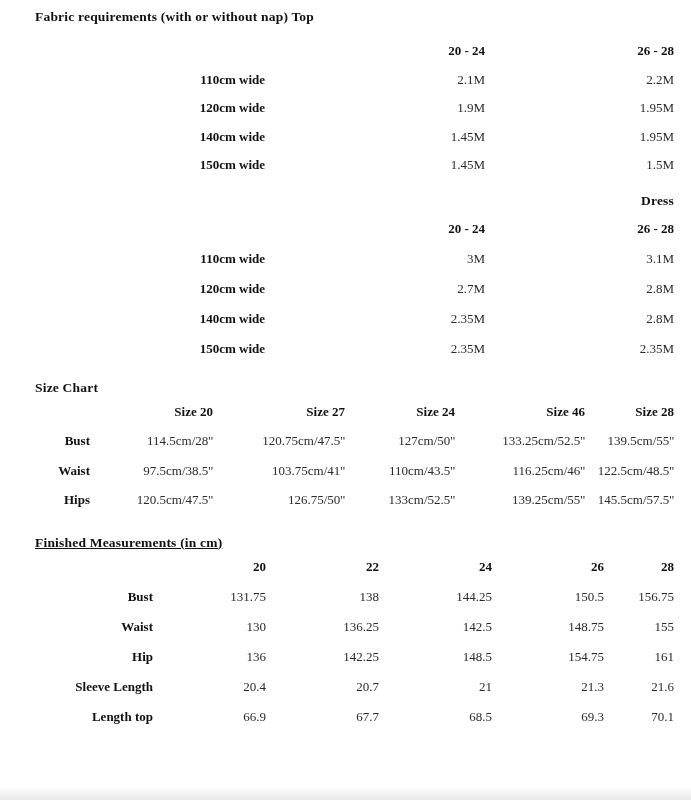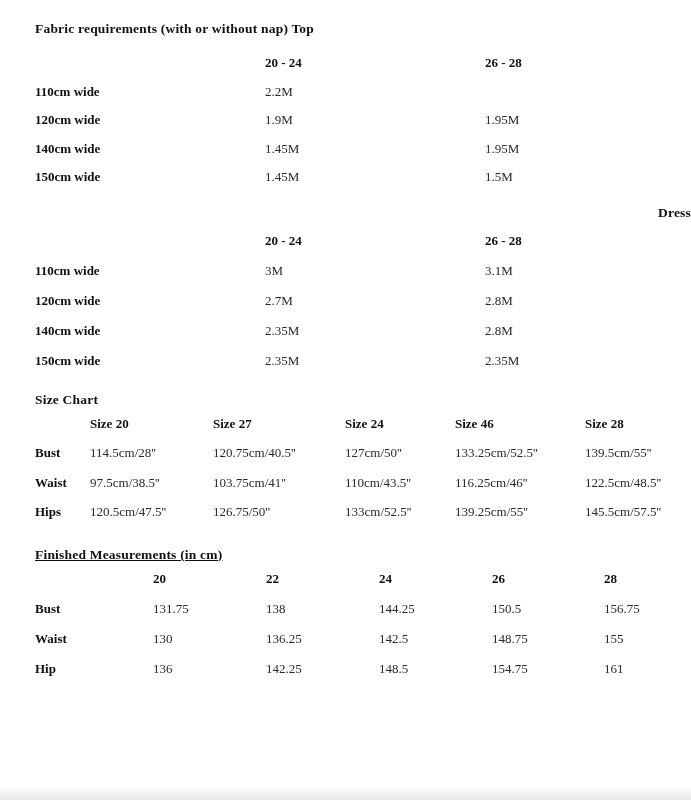--- a/index.html
+++ b/index.html
@@ -6,37 +6,36 @@
   body {
     width: 691px;
     height: 800px;
     background: #ffffff;
     overflow: hidden;
     position: relative;
     font-family: "Liberation Serif", "DejaVu Serif", serif;
     color: #222222;
   }
   .page {
-    padding: 8px 0 0 35px;
-    margin-top: 12px;
+    padding: 8px 17px 0 35px;
   }
   .sec-title {
     font-size: 13.5px;
     font-weight: bold;
     color: #111111;
     height: 17px;
     line-height: 17px;
     letter-spacing: 0.2px;
   }
   #sec-fabric-top .sec-title { margin: 0 0 18px 0; }
   #sec-dress      .sec-title { margin: 6px 0 12px 0; text-align: right; }
   #sec-size       .sec-title { margin: 8px 0 8px 0; }
   #sec-fin        .sec-title { margin: 12px 0 8px 0; text-decoration: underline; }
 
-  .tbl { display: block; }
+  .tbl { display: block; text-align: right; }
   .tbl .row {
     display: grid;
     align-items: start;
   }
   .tbl .row > span {
     font-size: 13px;
     line-height: 16px;
     white-space: nowrap;
     color: #2a2a2a;
   }
@@ -71,20 +70,21 @@
   <section id="sec-fabric-top">
     <h2 class="sec-title">Fabric requirements (with or without nap) Top</h2>
     <div class="tbl tbl-fabric">
         <div class="row">
           <span class="b"></span>
           <span class="b">20 - 24</span>
           <span class="b">26 - 28</span>
         </div>
         <div class="row">
           <span class="b">110cm wide</span>
+          <span>2.1M</span>
           <span>2.2M</span>
         </div>
         <div class="row">
           <span class="b">120cm wide</span>
           <span>1.9M</span>
           <span>1.95M</span>
         </div>
         <div class="row">
           <span class="b">140cm wide</span>
           <span>1.45M</span>
@@ -136,21 +136,21 @@
           <span class="b"></span>
           <span class="b">Size 20</span>
           <span class="b">Size 27</span>
           <span class="b">Size 24</span>
           <span class="b">Size 46</span>
           <span class="b">Size 28</span>
         </div>
         <div class="row">
           <span class="b">Bust</span>
           <span>114.5cm/28''</span>
-          <span>120.75cm/40.5''</span>
+          <span>120.75cm/47.5''</span>
           <span>127cm/50''</span>
           <span>133.25cm/52.5''</span>
           <span>139.5cm/55''</span>
         </div>
         <div class="row">
           <span class="b">Waist</span>
           <span>97.5cm/38.5''</span>
           <span>103.75cm/41''</span>
           <span>110cm/43.5''</span>
           <span>116.25cm/46''</span>
@@ -195,18 +195,34 @@
           <span>155</span>
         </div>
         <div class="row">
           <span class="b">Hip</span>
           <span>136</span>
           <span>142.25</span>
           <span>148.5</span>
           <span>154.75</span>
           <span>161</span>
         </div>
+        <div class="row">
+          <span class="b">Sleeve Length</span>
+          <span>20.4</span>
+          <span>20.7</span>
+          <span>21</span>
+          <span>21.3</span>
+          <span>21.6</span>
+        </div>
+        <div class="row">
+          <span class="b">Length top</span>
+          <span>66.9</span>
+          <span>67.7</span>
+          <span>68.5</span>
+          <span>69.3</span>
+          <span>70.1</span>
+        </div>
       </div>
   </section>
 
 </div>
 
 <div class="bottom-fade"></div>
 
 </body></html>

